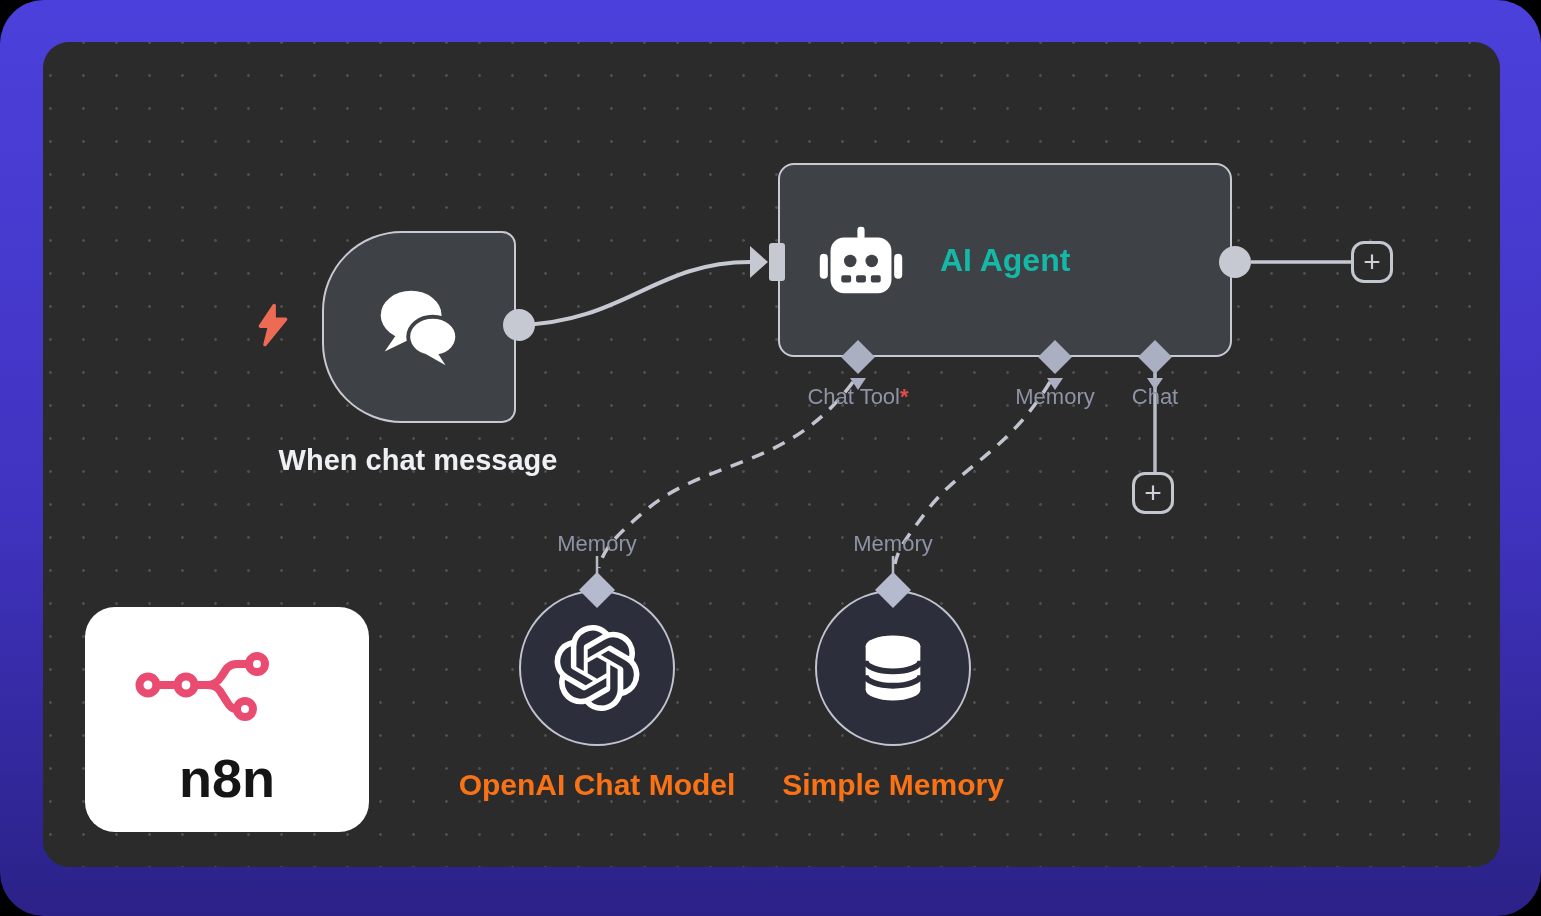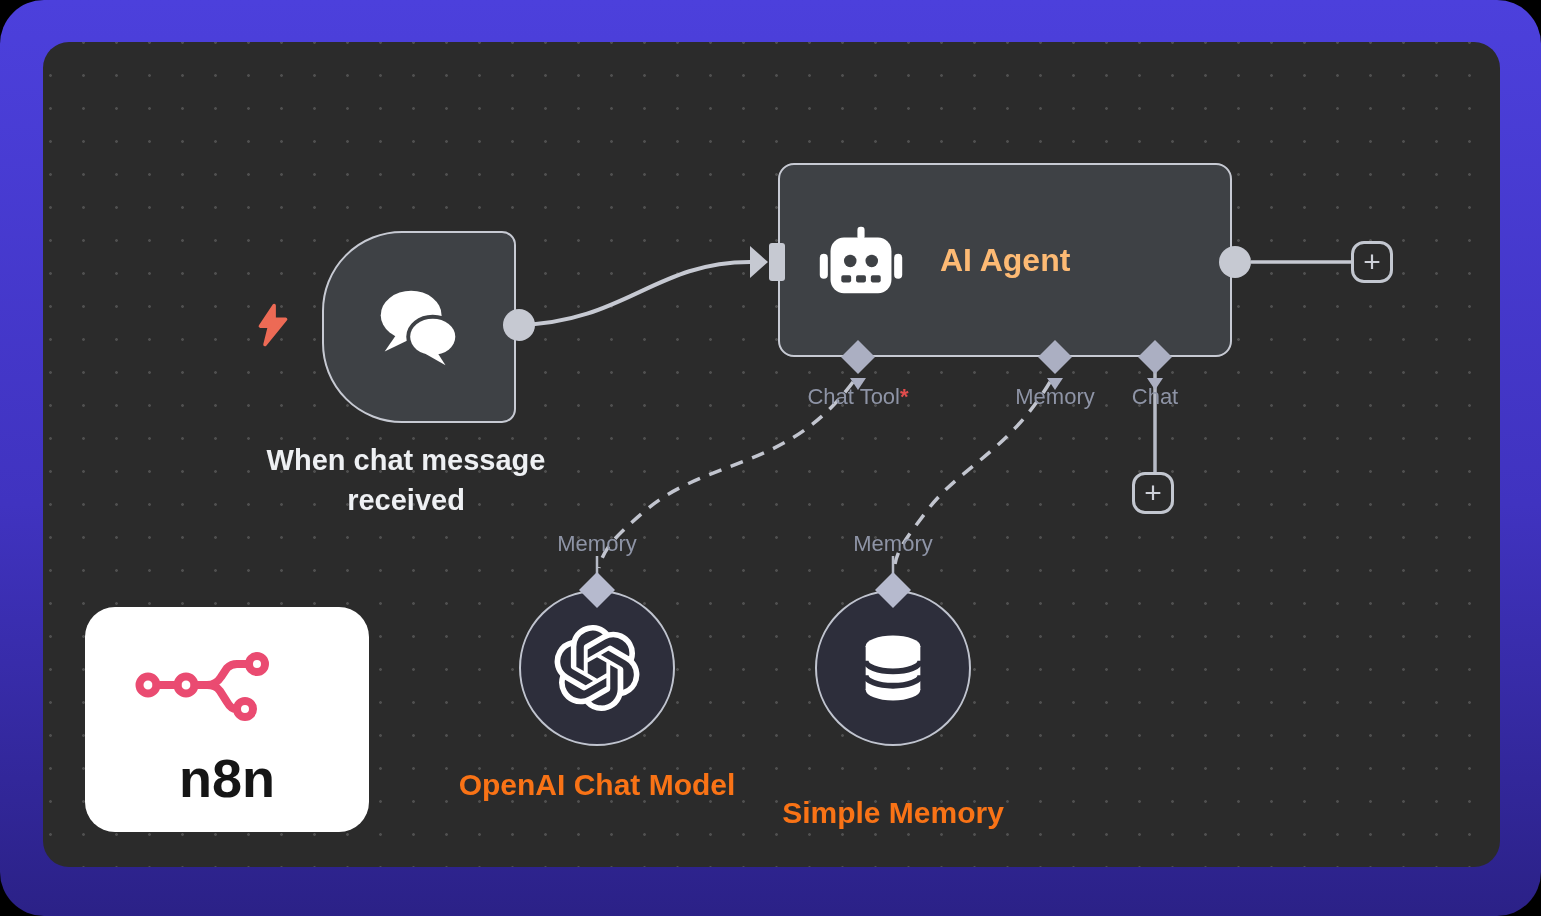--- a/index.html
+++ b/index.html
@@ -14,21 +14,21 @@
           background-size:33px 33px;background-position:24px 17px;overflow:hidden;z-index:1;}
   .node-box{position:absolute;background:#3e4145;border:2.5px solid #c7cad3;box-sizing:border-box;z-index:2;}
   #trigger-node{left:279px;top:189px;width:194px;height:192px;border-radius:80px 14px 14px 80px;
                 display:flex;align-items:center;justify-content:center;}
   #agent-node{left:735px;top:121px;width:454px;height:194px;border-radius:16px;
               display:flex;align-items:center;gap:36px;padding-left:38px;}
   .circle-node{position:absolute;width:156px;height:156px;border-radius:50%;background:#2d2e3b;
                border:2.5px solid #c0c4cf;box-sizing:border-box;display:flex;align-items:center;justify-content:center;z-index:2;}
   #openai-node{left:476px;top:548px;}
   #memory-node{left:772px;top:548px;}
-  .node-title{color:#fdba74;font-size:32px;font-weight:bold;}
+  .node-title{color:#14b8a6;font-size:32px;font-weight:bold;}
   .node-label{position:absolute;color:#f97316;font-size:30px;font-weight:bold;text-align:center;
               transform:translateX(-50%);white-space:nowrap;z-index:6;}
   .port-label{position:absolute;color:#8e94a6;font-size:22px;transform:translateX(-50%);white-space:nowrap;z-index:6;}
   .required-star{color:#e14d4d;font-weight:bold;}
   .plus-btn{position:absolute;width:42px;height:42px;border:3px solid #c3c7d0;border-radius:13px;
             background:#2b2b2b;color:#cdd0d8;font-size:30px;font-weight:300;line-height:36px;text-align:center;
             box-sizing:border-box;z-index:6;cursor:pointer;}
   #overlay{position:absolute;inset:0;z-index:5;pointer-events:none;}
   #bolt{position:absolute;left:211px;top:260px;width:38px;height:46px;z-index:3;}
   #trigger-label{position:absolute;left:375px;top:398px;transform:translateX(-50%);text-align:center;
@@ -55,23 +55,22 @@
   <div id="trigger-node" class="node-box" style="left: 322px; top: 231px;">
     <svg width="102" height="102" viewBox="0 0 104 104">
       <ellipse cx="44" cy="40" rx="31" ry="25" fill="#ffffff"></ellipse>
       <path d="M 30 58 L 17 77 L 46 63 Z" fill="#ffffff"></path>
       <ellipse cx="66" cy="62" rx="23" ry="18.5" fill="none" stroke="#3e4145" stroke-width="8"></ellipse>
       <path d="M 70 76 L 80 93 L 56 79 Z" fill="#ffffff" stroke="#3e4145" stroke-width="6" stroke-linejoin="round"></path>
       <ellipse cx="66" cy="62" rx="23" ry="18.5" fill="#ffffff"></ellipse>
       <path d="M 70 77 L 79 91 L 58 79 Z" fill="#ffffff"></path>
     </svg>
   </div>
-  <div id="trigger-label" style="left: 406px; top: 440px;">
+  <div id="trigger-label" style="left: 418px; top: 440px; text-align: right;">
     <div>When chat message</div>
-    <div>received</div>
   </div>
 
   <div id="agent-node" class="node-box" style="left: 778px; top: 163px;">
     <svg width="86" height="72" viewBox="0 0 96 78">
       <rect x="44" y="2" width="8" height="14" rx="3.5" fill="#ffffff"></rect>
       <rect x="14" y="14" width="68" height="62" rx="15" fill="#ffffff"></rect>
       <rect x="2" y="32" width="9" height="28" rx="4.5" fill="#ffffff"></rect>
       <rect x="85" y="32" width="9" height="28" rx="4.5" fill="#ffffff"></rect>
       <circle cx="36" cy="40" r="7" fill="#3e4145"></circle>
       <circle cx="60" cy="40" r="7" fill="#3e4145"></circle>
@@ -127,21 +126,21 @@
     <polygon points="893,572 911,590 893,608 875,590" fill="#b6bace"></polygon>
   </svg>
 
   <div class="port-label" style="left:858px;top:384px;"><span>Chat Tool</span><span class="required-star">*</span></div>
   <div class="port-label" style="left:1055px;top:384px;">Memory</div>
   <div class="port-label" style="left:1155px;top:384px;">Chat</div>
   <div class="port-label" style="left:597px;top:531px;">Memory</div>
   <div class="port-label" style="left:893px;top:531px;">Memory</div>
 
   <div class="node-label" style="left:597px;top:768px;">OpenAI Chat Model</div>
-  <div class="node-label" style="left:893px;top:768px;margin-top:28px;">Simple Memory</div>
+  <div class="node-label" style="left:893px;top:768px;">Simple Memory</div>
 
   <div class="plus-btn" style="left:1351px;top:241px;">+</div>
   <div class="plus-btn" style="left:1132px;top:472px;">+</div>
 
   <div id="n8n-card">
     <svg id="n8n-logo" viewBox="0 0 245 125">
       <g stroke="#ea4b71" stroke-width="8" fill="none" stroke-linecap="round" stroke-linejoin="round">
         <circle cx="63" cy="58" r="8.5"></circle>
         <circle cx="101" cy="58" r="8.5"></circle>
         <path d="M 71.5 58 H 92.5"></path>

